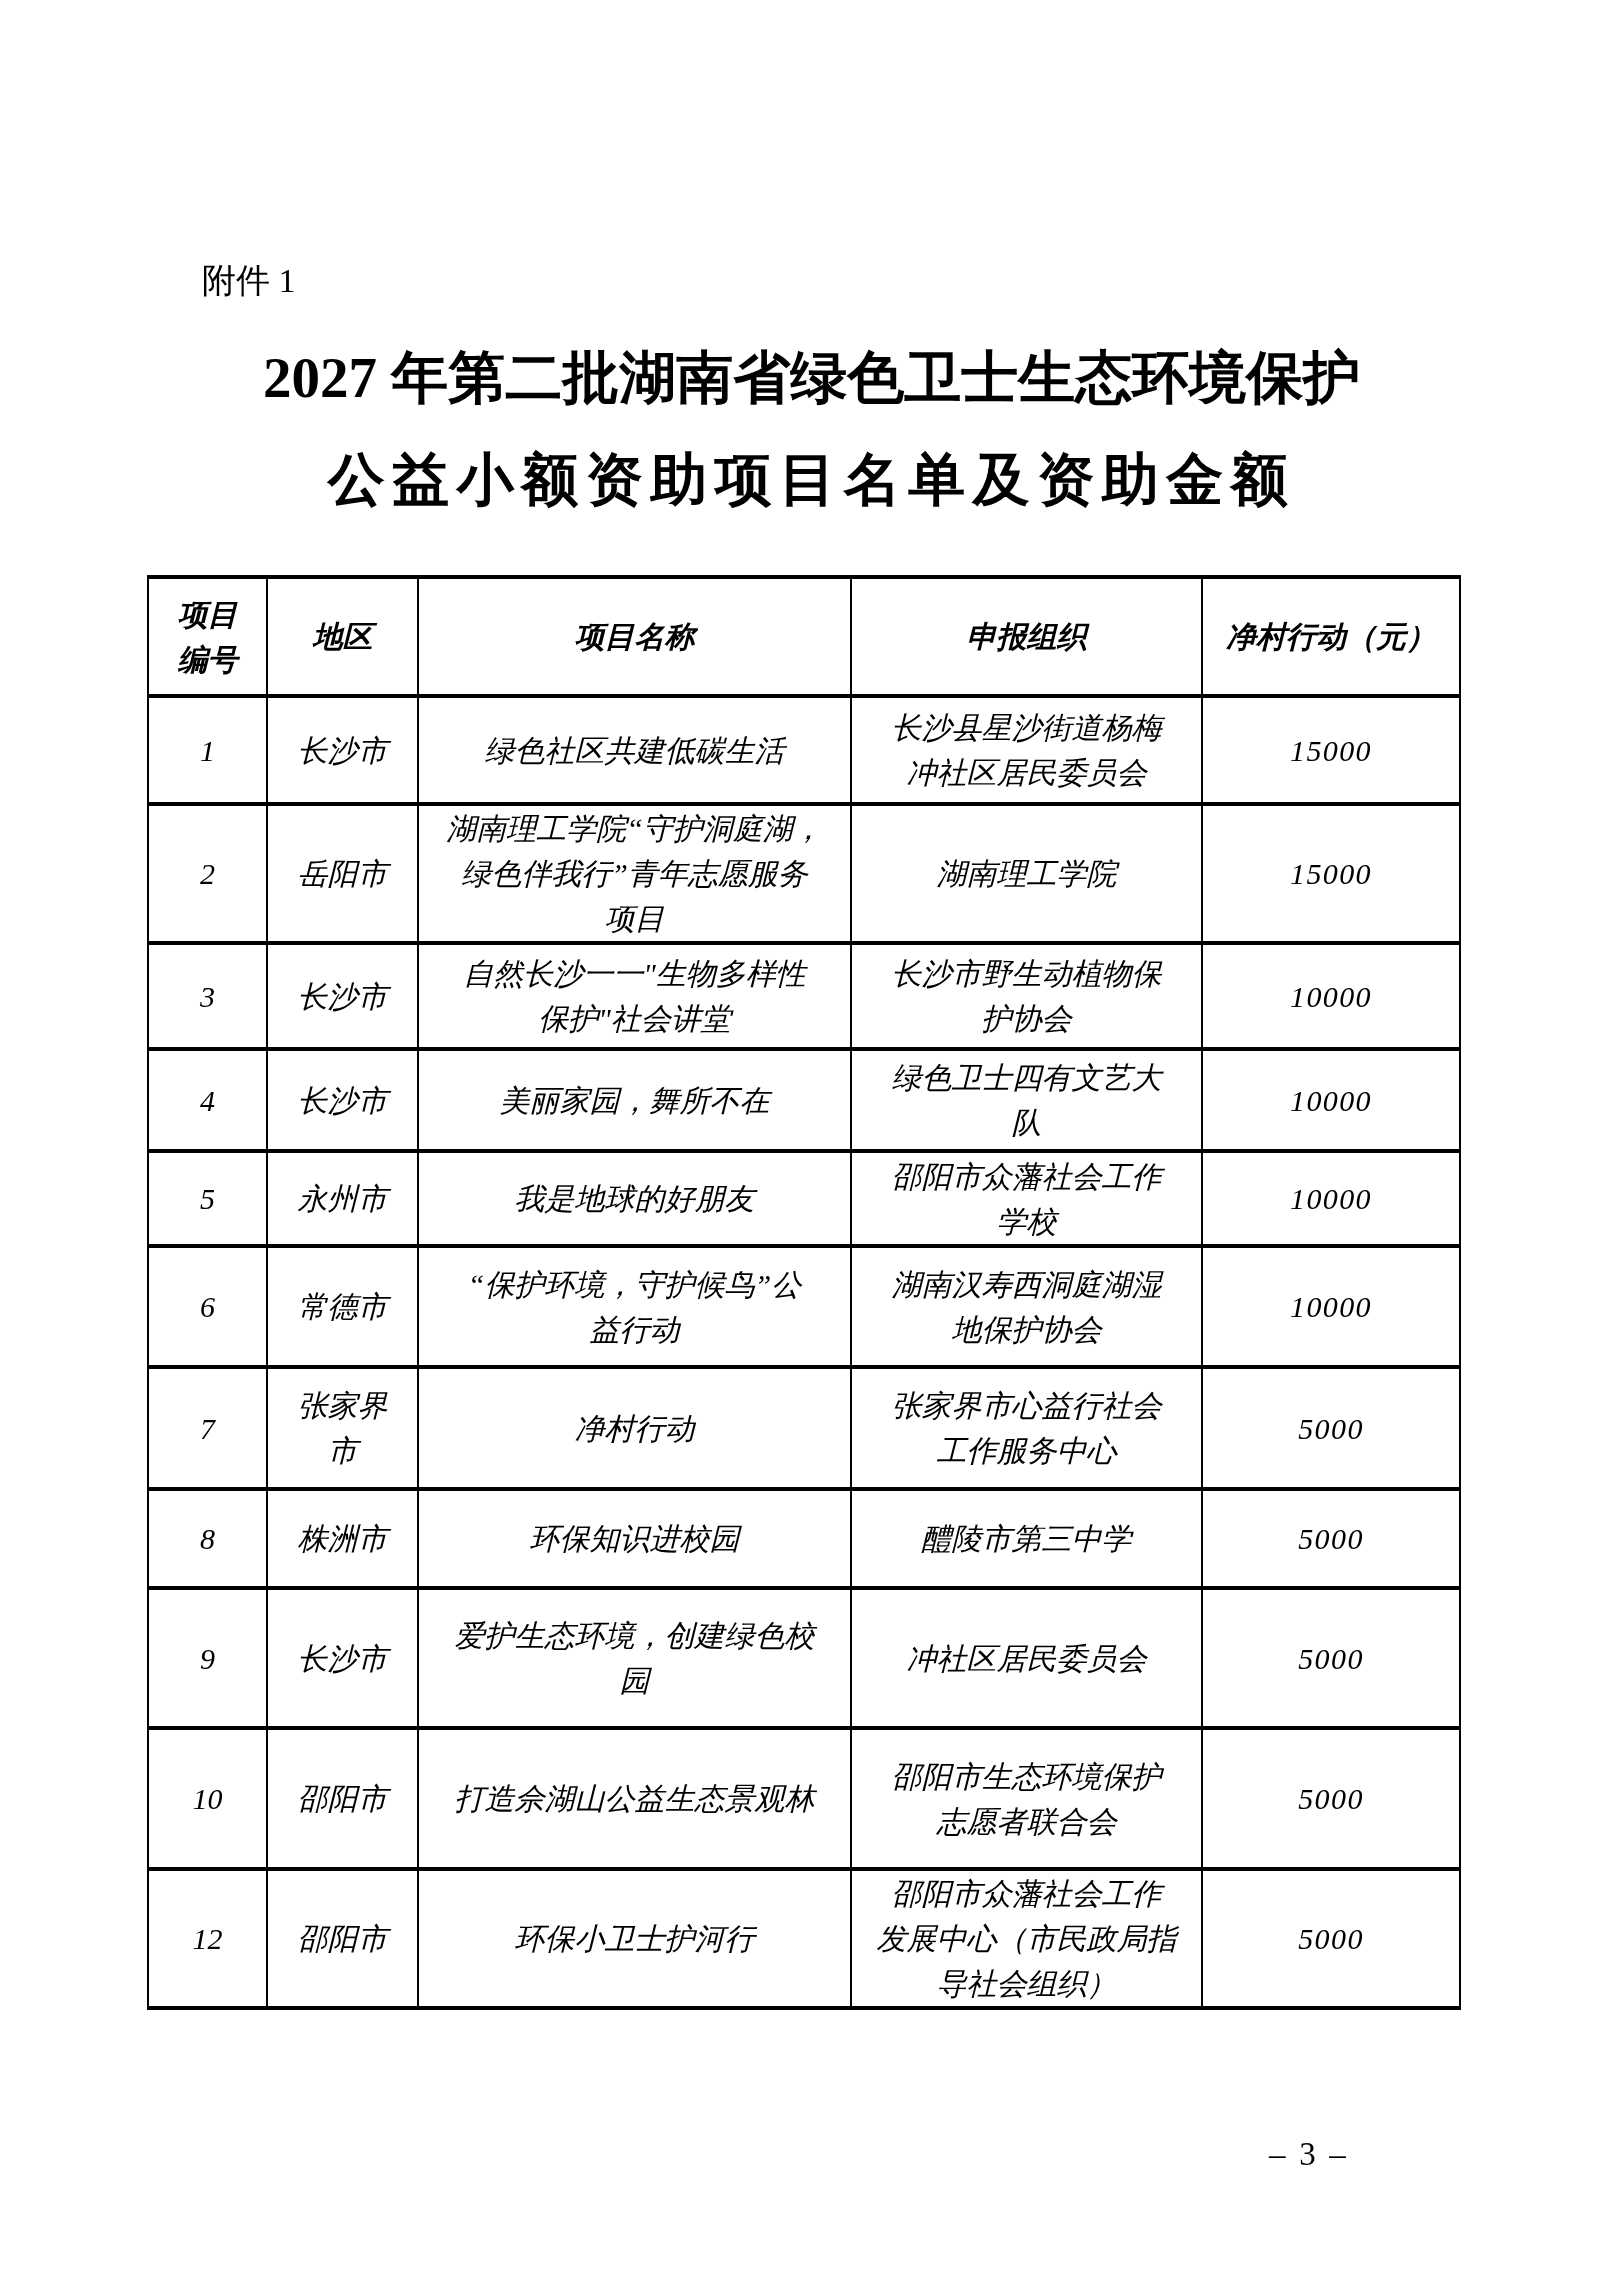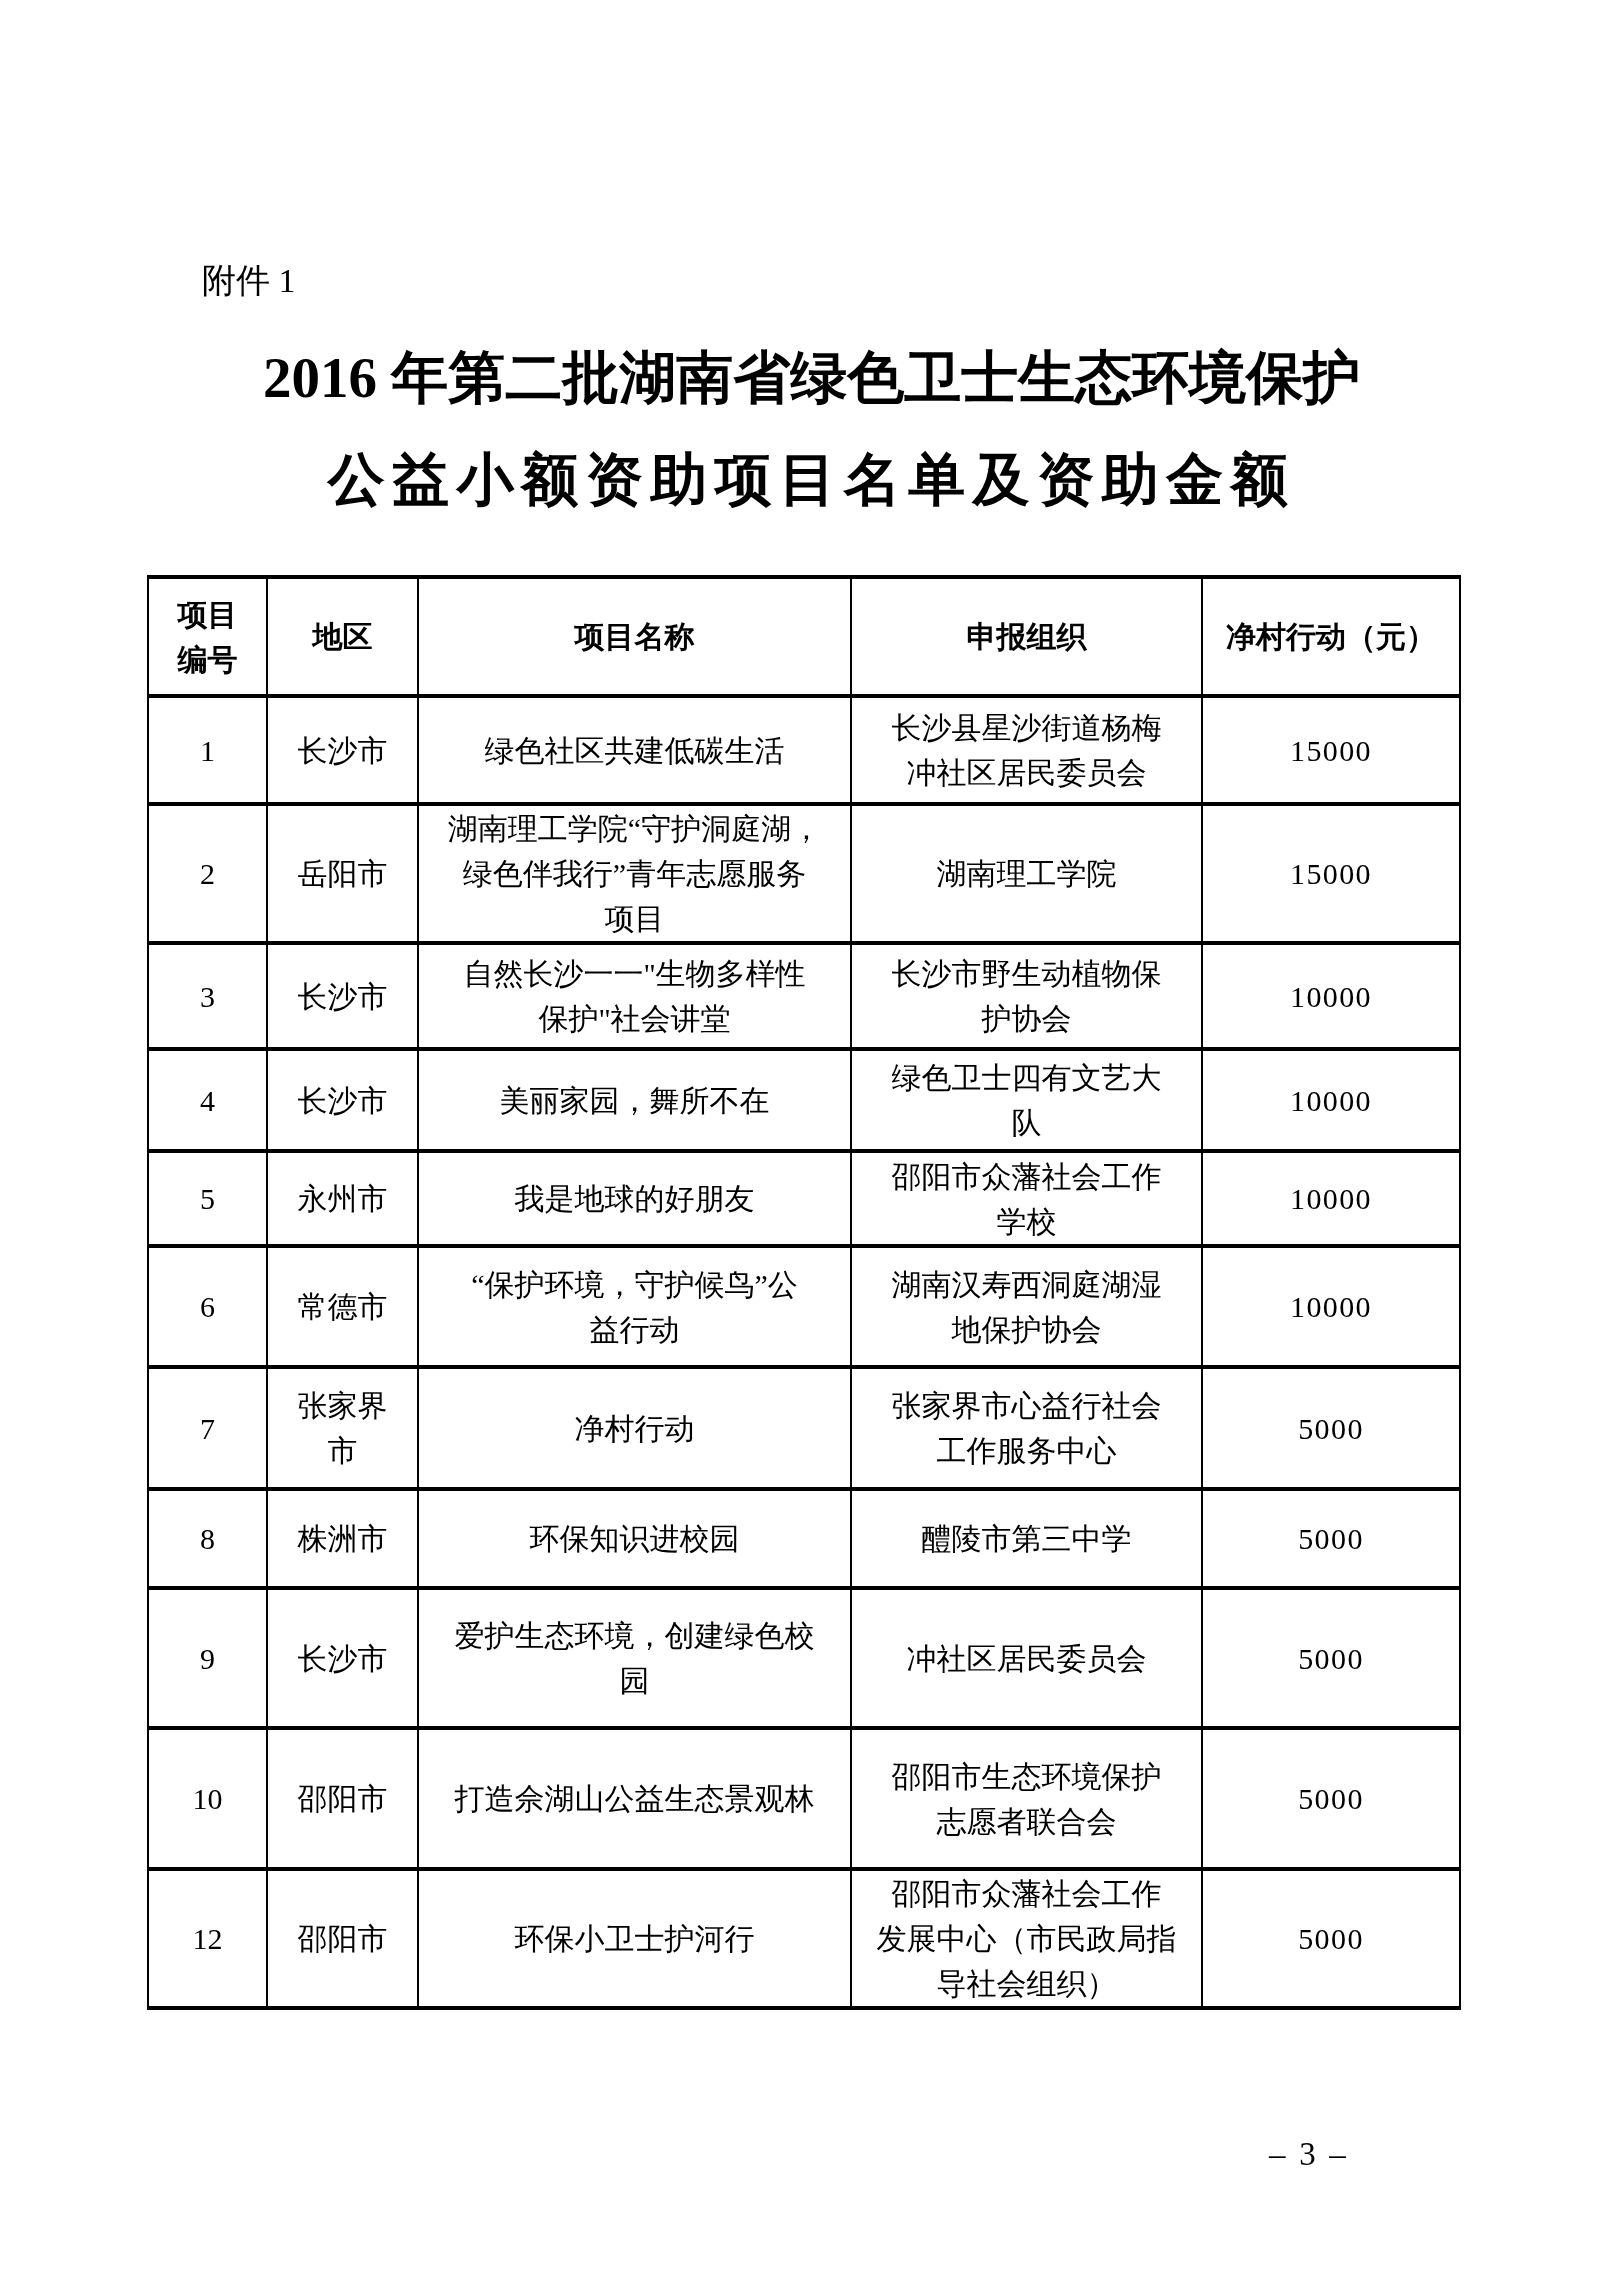--- a/index.html
+++ b/index.html
@@ -17,21 +17,21 @@
   .title-line {
     position:absolute; left:0; width:100%;
     text-align:center; font-weight:bold;
     font-size:57px; line-height:75px;
   }
   .title-line-1 { top:340px; }
   .title-line-2 { top:442px; letter-spacing:7.5px; }
   table.funding-table {
     position:absolute; left:147px; top:575px;
     width:1312px;
-    border-collapse:collapse; table-layout:fixed;
+    border-collapse:collapse; table-layout:fixed;font-style:italic;
   }
   .funding-table th, .funding-table td {
     border:2px solid #000;
     border-top-width:4.1px; border-bottom-width:4.1px;
     padding:0;
     text-align:center; vertical-align:middle;
     font-size:30px; line-height:45px;
     white-space:pre; overflow:visible;
     font-weight:normal;
   }
@@ -40,21 +40,21 @@
   .page-number {
     position:absolute; left:1269px; top:2134px;
     font-size:33px; line-height:41px; letter-spacing:2.7px;
   }
 </style>
 </head>
 <body>
 
 <div class="attachment-label">附件 1</div>
 
-<div class="title-line title-line-1">2016 年第二批湖南省绿色卫士生态环境保护</div>
+<div class="title-line title-line-1">2027 年第二批湖南省绿色卫士生态环境保护</div>
 <div class="title-line title-line-2">公益小额资助项目名单及资助金额</div>
 
 <table class="funding-table">
   <colgroup>
     <col style="width:119px">
       <col style="width:151px">
       <col style="width:433px">
       <col style="width:351px">
       <col style="width:258px">
   </colgroup>

